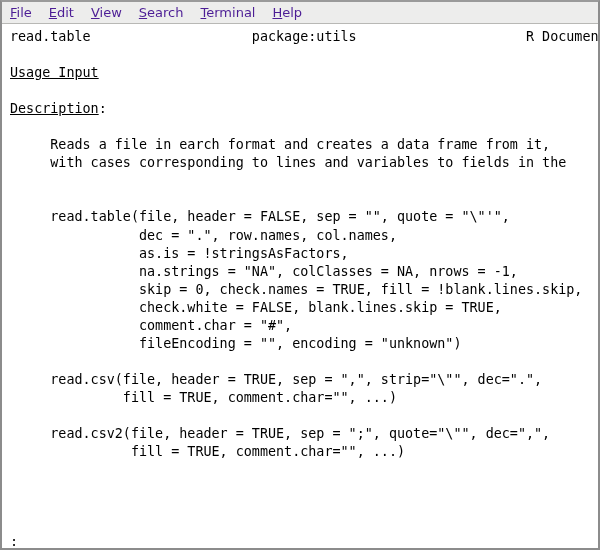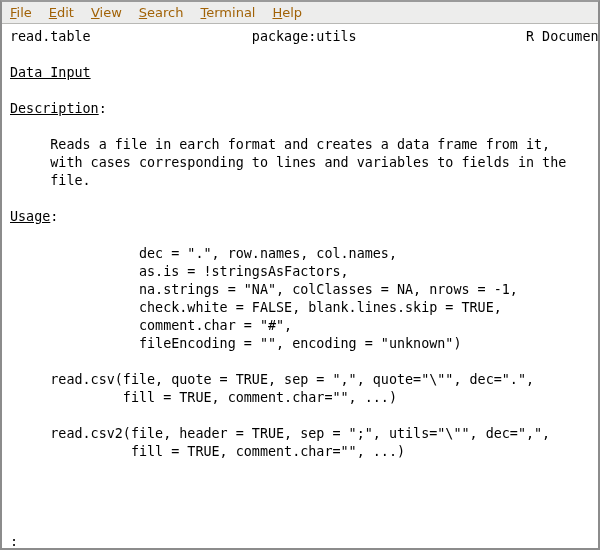--- a/index.html
+++ b/index.html
@@ -33,21 +33,21 @@
     background: #ededec;
     border-bottom: 1px solid #b8b8b5;
     display: flex;
     align-items: center;
     padding-left: 8px;
     box-sizing: border-box;
   }
   .menu-item {
     font-family: "DejaVu Sans", sans-serif;
     font-size: 13px;
-    color: #a16207;
+    color: #4c1d95;
     margin-right: 17px;
     white-space: nowrap;
     cursor: default;
     line-height: 1;
   }
   .menu-item .mnemonic {
     text-decoration: underline;
   }
 
   
@@ -111,46 +111,46 @@
     <div class="menu-item">
       <span class="mnemonic">H</span><span>elp</span>
     </div>
   </div>
 
   <div id="terminal-screen">
 
     <div class="term-line">read.table                    package:utils                     R Documentation</div>
     <div class="term-line blank"></div>
 
-    <div class="term-line"><span class="underlined">Data Input</span></div>
+    <div class="term-line"><span class="underlined">Usage Input</span></div>
     <div class="term-line blank"></div>
 
     <div class="term-line"><span class="underlined">Description</span>:</div>
     <div class="term-line blank"></div>
 
     <div class="term-line">     Reads a file in earch format and creates a data frame from it,</div>
     <div class="term-line">     with cases corresponding to lines and variables to fields in the</div>
-    <div class="term-line">     file.</div>
     <div class="term-line blank"></div>
 
-    <div class="term-line"><span class="underlined">Usage</span>:</div>
     <div class="term-line blank"></div>
 
+    <div class="term-line">     read.table(file, header = FALSE, sep = "", quote = "\"'",</div>
     <div class="term-line">                dec = ".", row.names, col.names,</div>
     <div class="term-line">                as.is = !stringsAsFactors,</div>
     <div class="term-line">                na.strings = "NA", colClasses = NA, nrows = -1,</div>
+    <div class="term-line">                skip = 0, check.names = TRUE, fill = !blank.lines.skip,</div>
     <div class="term-line">                check.white = FALSE, blank.lines.skip = TRUE,</div>
     <div class="term-line">                comment.char = "#",</div>
     <div class="term-line">                fileEncoding = "", encoding = "unknown")</div>
     <div class="term-line blank"></div>
 
-    <div class="term-line">     read.csv(file, quote = TRUE, sep = ",", quote="\"", dec=".",</div>
+    <div class="term-line">     read.csv(file, header = TRUE, sep = ",", strip="\"", dec=".",</div>
     <div class="term-line">              fill = TRUE, comment.char="", ...)</div>
     <div class="term-line blank"></div>
 
-    <div class="term-line">     read.csv2(file, header = TRUE, sep = ";", utils="\"", dec=",",</div>
+    <div class="term-line">     read.csv2(file, header = TRUE, sep = ";", quote="\"", dec=",",</div>
     <div class="term-line">               fill = TRUE, comment.char="", ...)</div>
     <div class="term-line blank"></div>
 
     <div id="pager-prompt">:</div>
   </div>
 
 </div>
 
 </body></html>

